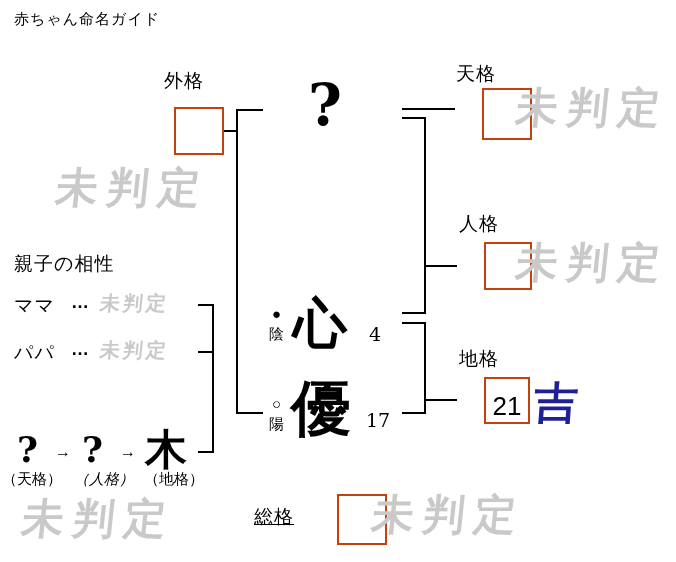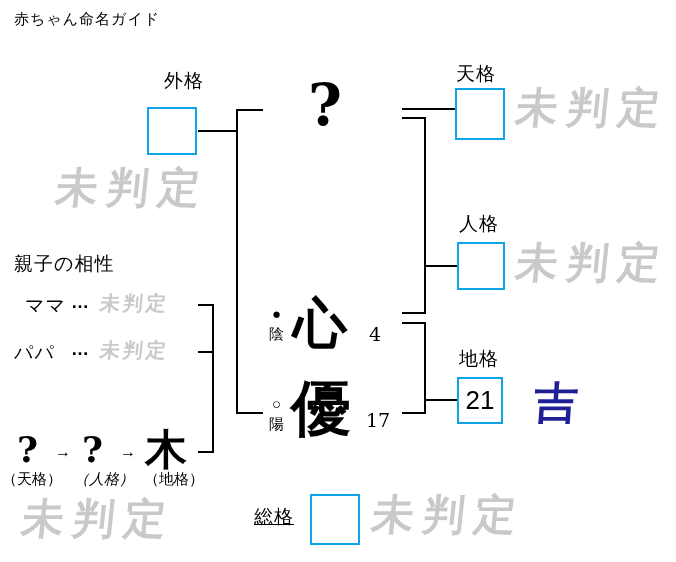--- a/index.html
+++ b/index.html
@@ -4,21 +4,21 @@
 <style>
   html,body{margin:0;padding:0;background:#fff;}
   #stage{position:relative;width:676px;height:562px;background:#ffffff;overflow:hidden;
          font-family:"Liberation Sans",sans-serif;color:#000;}
   .abs{position:absolute;}
   .gothic{font-family:"Liberation Sans",sans-serif;}
   .mincho{font-family:"DejaVu Serif","Liberation Serif",serif;}
   .title{font-size:15px;letter-spacing:1px;}
   .copyright{font-size:13px;letter-spacing:1px;}
   .kaku-label{font-size:19px;letter-spacing:1px;}
-  .kaku-box{border:2px solid #0ea5e9;background:#fff;display:flex;align-items:center;justify-content:center;}
+  .kaku-box{border:2px solid #c2410c;background:#fff;display:flex;align-items:flex-end;justify-content:center;margin-left:27px;}
   .kaku-value{font-size:26px;font-family:"Liberation Sans",sans-serif;}
   .line{background:#000;}
   .char-big{font-weight:bold;line-height:1;}
   .strokes{font-size:19px;line-height:1;}
   .inyo-sym{font-size:15px;line-height:1;}
   .inyo-lab{font-size:15px;line-height:1;}
   .wm{font-family:"DejaVu Serif","Liberation Serif",serif;font-weight:bold;
       color:#c9c9c9;white-space:nowrap;line-height:1;transform:skewX(-6deg);}
   .wm-big{font-size:42px;letter-spacing:9px;}
   .wm-small{font-size:20px;letter-spacing:3px;}
@@ -99,21 +99,21 @@
 
   <div class="abs wm wm-big" style="left:516px;top:87px;">未判定</div>
   <div class="abs wm wm-big" style="left:516px;top:242px;">未判定</div>
   <div class="abs wm wm-big" style="left:56px;top:167px;">未判定</div>
   <div class="abs wm wm-big" style="left:22px;top:498px;">未判定</div>
   <div class="abs wm wm-big" style="left:372px;top:494px;">未判定</div>
   <div class="abs kichi" style="left:534px;top:381px;color:#1f1f96;">吉</div>
 
   <div class="abs left-heading gothic" style="left:14px;top:251px;text-align:center;">親子の相性</div>
 
-  <div class="abs row-label gothic" style="left:14px;top:293px;margin-left:11px;">ママ</div>
+  <div class="abs row-label gothic" style="left:14px;top:293px;">ママ</div>
   <div class="abs dots" style="left:71px;top:292px;">…</div>
   <div class="abs wm wm-small" style="left:100px;top:293px;">未判定</div>
 
   <div class="abs row-label gothic" style="left:14px;top:340px;">パパ</div>
   <div class="abs dots" style="left:71px;top:339px;">…</div>
   <div class="abs wm wm-small" style="left:100px;top:340px;">未判定</div>
 
 
   <div class="abs mincho gogyo-el" style="left:17px;top:431px;font-size:36px;">?</div>
   <div class="abs gogyo-arrow" style="left:55px;top:444px;">→</div>

